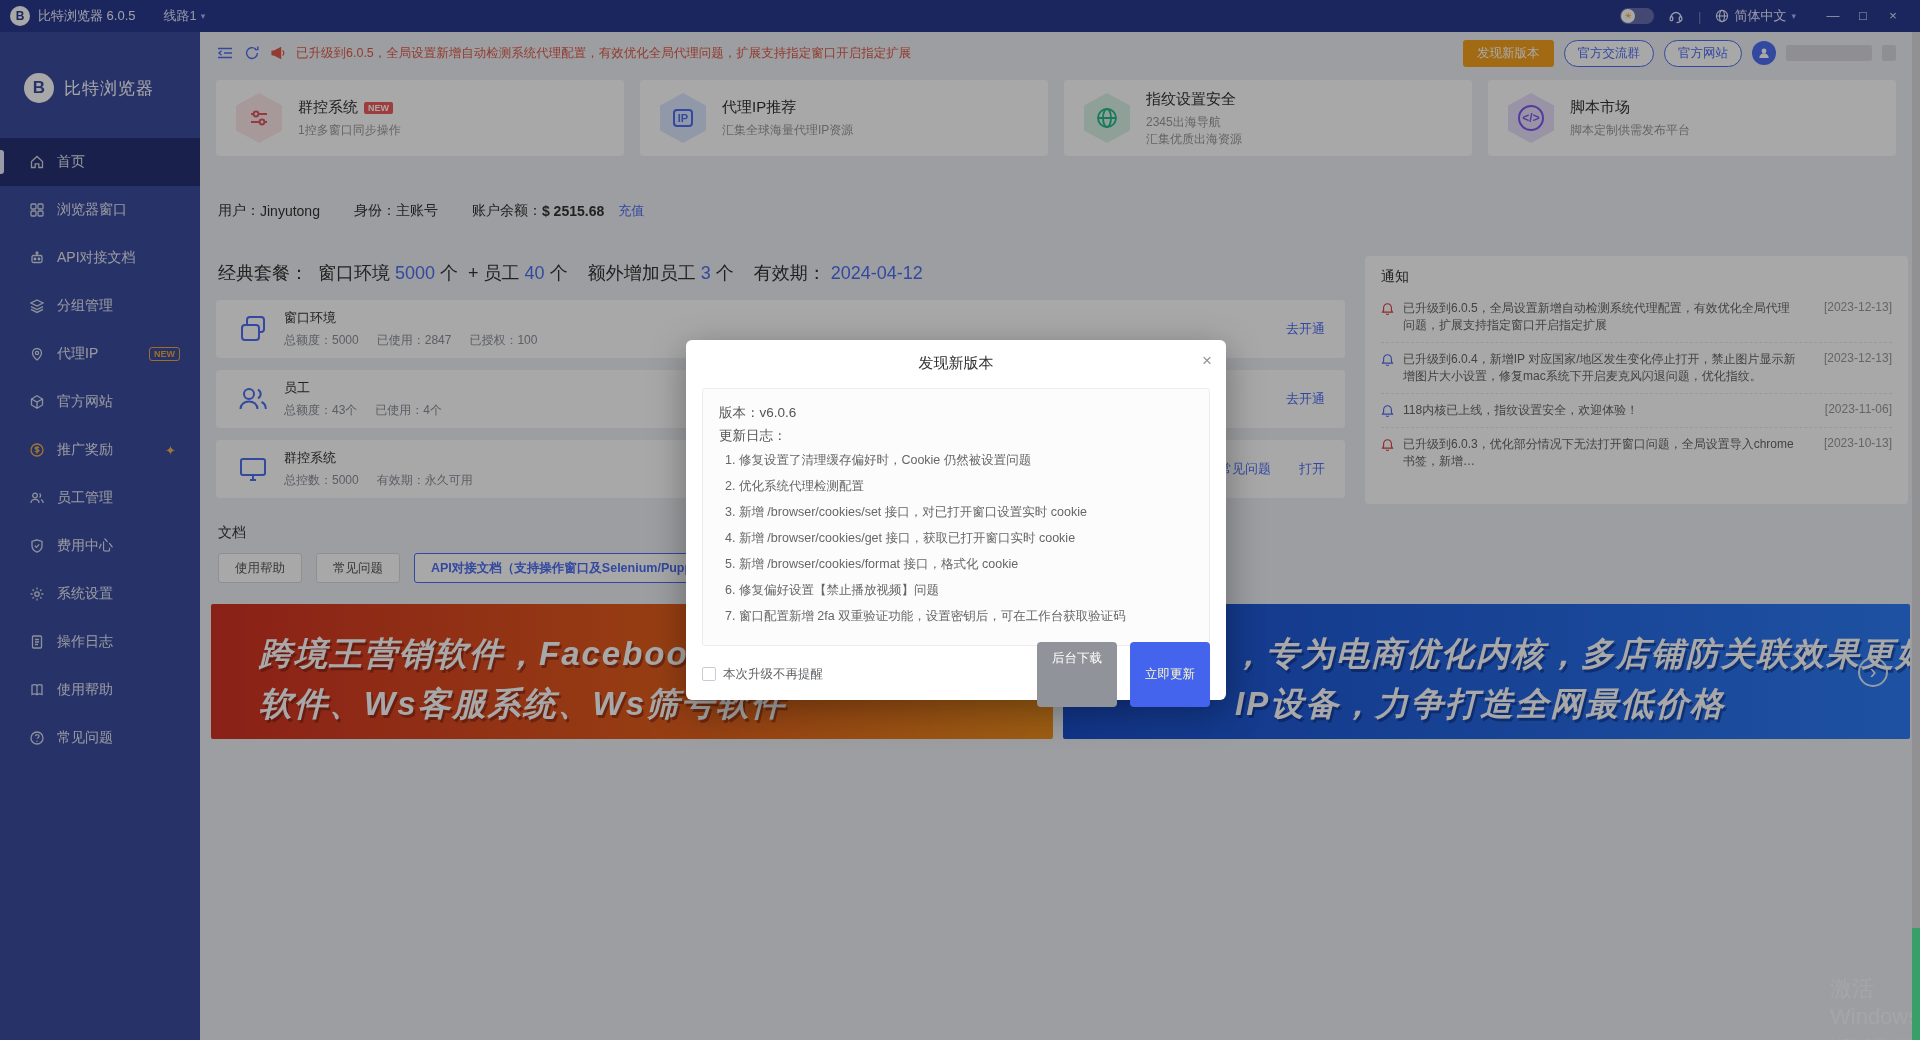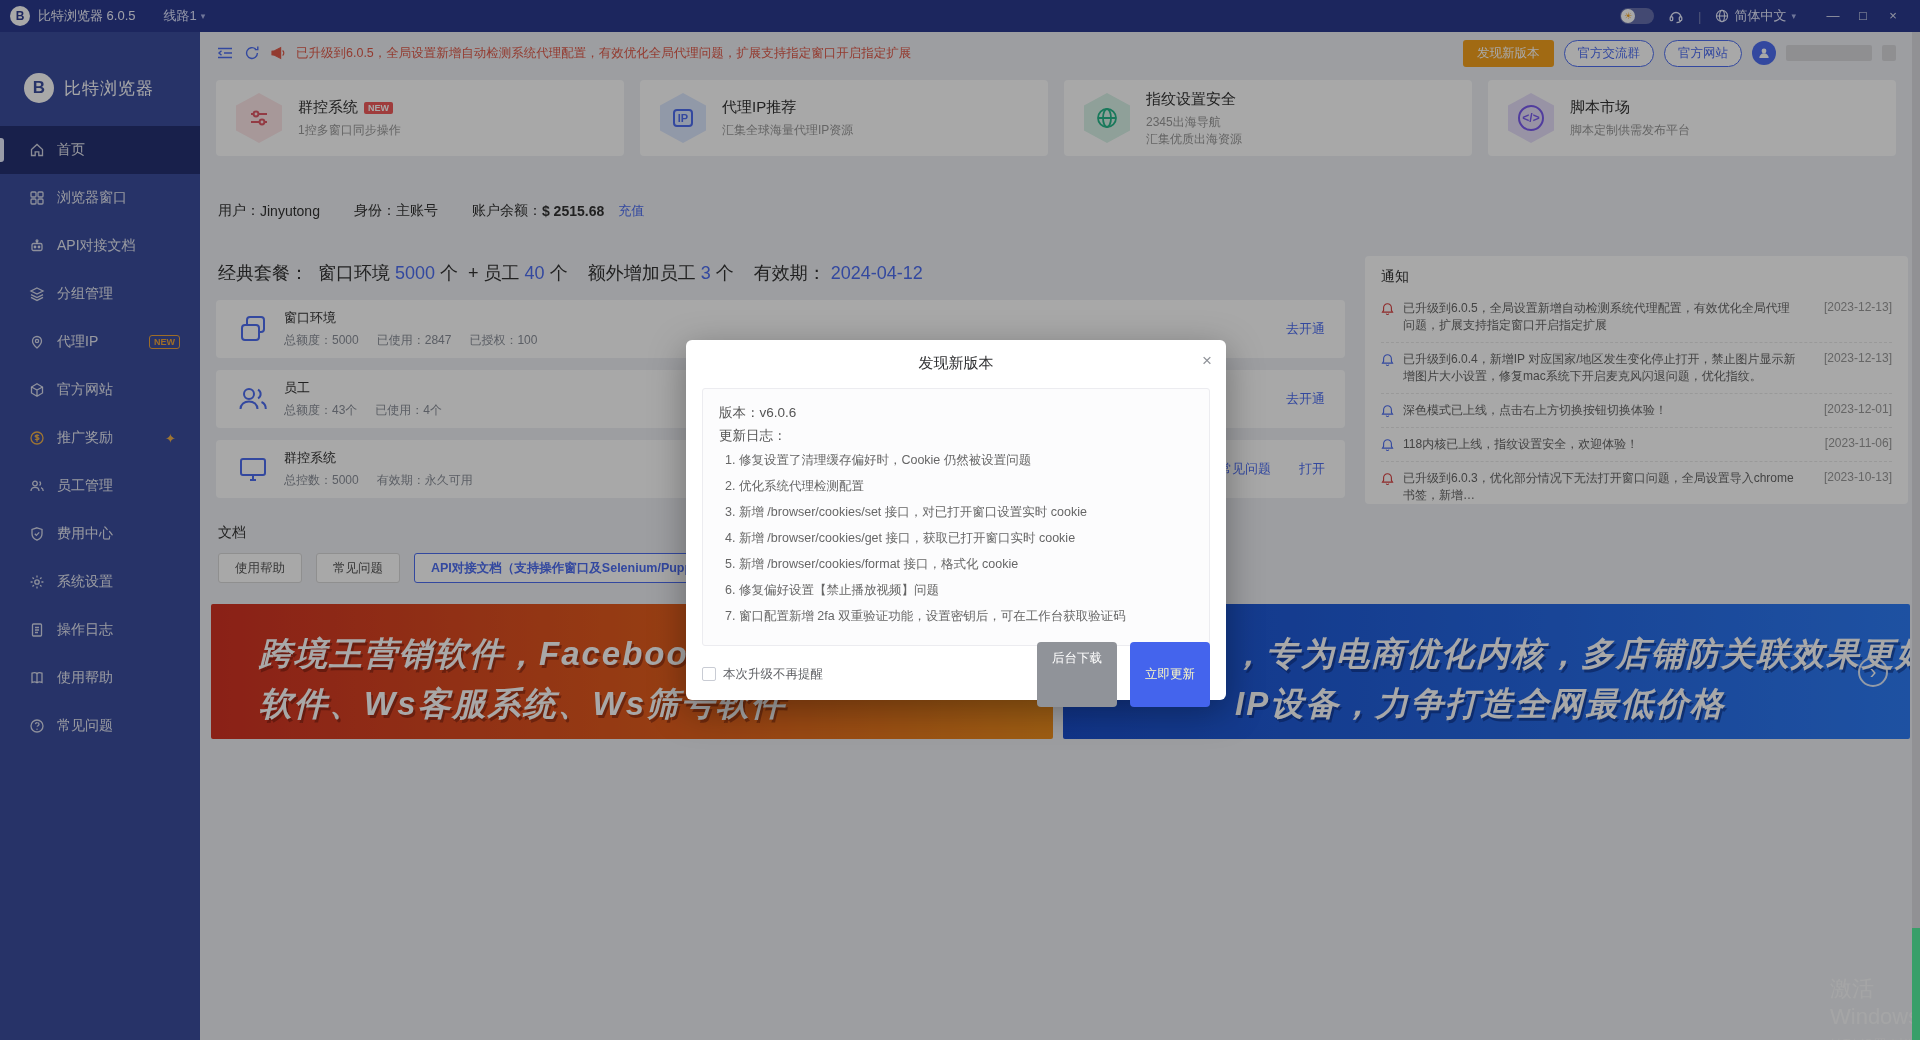--- a/index.html
+++ b/index.html
@@ -21,21 +21,21 @@
   .tb-sep { color:rgba(255,255,255,.35); }
   .tb-lang { display:flex; align-items:center; gap:5px; color:#e7ebff; cursor:pointer; }
   .win-btns { display:flex; align-items:center; gap:4px; margin-left:10px; }
   .win-btn { width:26px; height:22px; text-align:center; line-height:22px; color:#dfe3f5; font-size:13px; cursor:pointer; }
 
   
   .sidebar { position:absolute; left:0; top:32px; bottom:0; width:200px; background:#3c4e9f; }
   .side-logo { display:flex; align-items:center; gap:10px; padding:34px 0 0 24px; height:78px; }
   .side-logo .logo-circle { width:30px; height:30px; border-radius:50%; background:#fff; color:#3c4e9f; font-weight:bold; font-size:17px; display:flex; align-items:center; justify-content:center; }
   .side-logo .logo-text { color:#fff; font-size:17px; letter-spacing:1px; }
-  .side-menu { margin-top:16px; }
+  .side-menu { margin-top:28px; }
   .s-item { position:relative; height:48px; display:flex; align-items:center; padding-left:28px; color:rgba(255,255,255,.88); font-size:14px; cursor:pointer; }
   .s-item .s-icon { width:17px; height:17px; margin-right:12px; display:flex; align-items:center; justify-content:center; color:rgba(255,255,255,.8); }
   .s-item.active { background:rgba(8,15,62,.45); }
   .s-item.active::before { content:""; position:absolute; left:0; top:12px; width:4px; height:24px; background:#e9edff; border-radius:0 3px 3px 0; }
   .s-badge { margin-left:auto; margin-right:20px; border:1px solid #f0a63c; color:#f0a63c; font-size:9px; padding:1px 4px; border-radius:3px; font-weight:bold; }
   .s-spark { margin-left:auto; margin-right:24px; color:#f0b24c; font-size:13px; }
   .s-item.promo .s-icon { color:#f0b24c; }
 
   
   .main { position:absolute; left:200px; top:32px; right:8px; bottom:0; }
@@ -511,30 +511,20 @@
         <span class="n-text">已升级到6.0.4，新增IP 对应国家/地区发生变化停止打开，禁止图片显示新增图片大小设置，修复mac系统下开启麦克风闪退问题，优化指纹。</span>
         <span class="n-date">[2023-12-13]</span>
       </div>
       <div class="n-item">
         <span class="n-bell">
             <svg width="13" height="14" viewBox="0 0 14 14" fill="none" stroke="currentColor" stroke-width="1.2">
               <path d="M7 1.4a4.2 4.2 0 0 0-4.2 4.2v2.9L1.6 10.4h10.8l-1.2-1.9V5.6A4.2 4.2 0 0 0 7 1.4z"></path>
               <path d="M5.6 12a1.5 1.5 0 0 0 2.8 0"></path>
             </svg>
           </span>
-        <span class="n-text">深色模式已上线，点击右上方切换按钮切换体验！</span>
-        <span class="n-date">[2023-12-01]</span>
-      </div>
-      <div class="n-item">
-        <span class="n-bell">
-            <svg width="13" height="14" viewBox="0 0 14 14" fill="none" stroke="currentColor" stroke-width="1.2">
-              <path d="M7 1.4a4.2 4.2 0 0 0-4.2 4.2v2.9L1.6 10.4h10.8l-1.2-1.9V5.6A4.2 4.2 0 0 0 7 1.4z"></path>
-              <path d="M5.6 12a1.5 1.5 0 0 0 2.8 0"></path>
-            </svg>
-          </span>
         <span class="n-text">118内核已上线，指纹设置安全，欢迎体验！</span>
         <span class="n-date">[2023-11-06]</span>
       </div>
       <div class="n-item">
         <span class="n-bell alert">
             <svg width="13" height="14" viewBox="0 0 14 14" fill="none" stroke="currentColor" stroke-width="1.2">
               <path d="M7 1.4a4.2 4.2 0 0 0-4.2 4.2v2.9L1.6 10.4h10.8l-1.2-1.9V5.6A4.2 4.2 0 0 0 7 1.4z"></path>
               <path d="M5.6 12a1.5 1.5 0 0 0 2.8 0"></path>
             </svg>
           </span>

